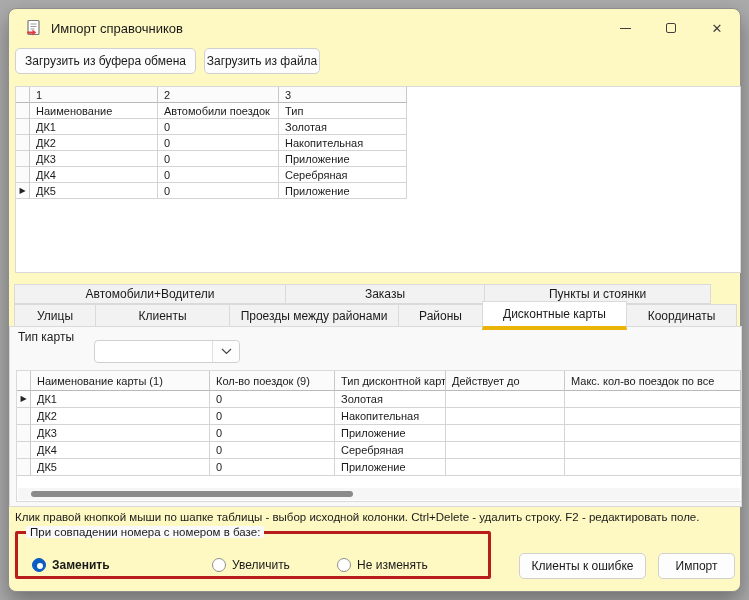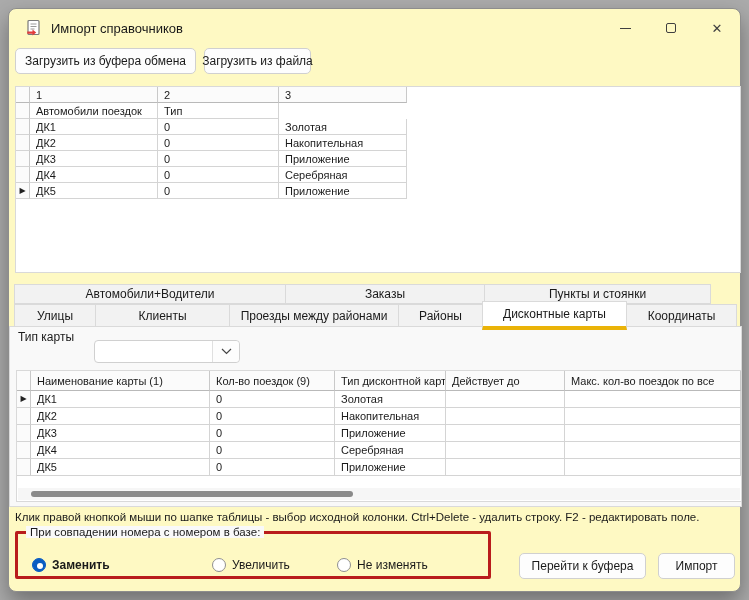--- a/index.html
+++ b/index.html
@@ -30,21 +30,21 @@
   .glyph-close { font-size:13px; line-height:1; }
   
   .btn {
     position:absolute; height:26px;
     background:#fdfdfd; border:1px solid #d0d0d0; border-radius:5px;
     font-size:12px; color:#1a1a1a; text-align:center;
     display:flex; align-items:center; justify-content:center;
     padding:0 12px; white-space:nowrap;
   }
   #btn-clipboard { left:6px; top:39px; width:181px; }
-  #btn-file { left:195px; top:39px; width:107px; }
+  #btn-file { left:195px; top:39px; width:116px; }
   #btn-goto-error { left:510px; top:544px; width:127px; }
   #btn-import { left:649px; top:544px; width:77px; }
   
   .grid {
     position:absolute; background:#ffffff; border:1px solid #d9d9d9;
     font-size:11px; overflow:hidden;
   }
   #grid1 { left:6px; top:77px; width:726px; height:187px; }
   #grid2 { left:6px; top:43px; width:726px; height:132px; }
   .g-row { display:grid; }
@@ -147,20 +147,21 @@
 
   <div class="grid" id="grid1">
       <div class="g-row g-head">
         <div class="g-cell g-sel"></div>
         <div class="g-cell">1</div>
         <div class="g-cell">2</div>
         <div class="g-cell">3</div>
       </div>
       <div class="g-row g-data">
         <div class="g-cell g-sel"></div>
+        <div class="g-cell">Наименование</div>
         <div class="g-cell">Автомобили поездок</div>
         <div class="g-cell">Тип</div>
       </div>
       <div class="g-row g-data">
         <div class="g-cell g-sel"></div>
         <div class="g-cell">ДК1</div>
         <div class="g-cell">0</div>
         <div class="g-cell">Золотая</div>
       </div>
       <div class="g-row g-data">
@@ -285,16 +286,16 @@
           <div class="radio-circle"></div>
           <div>Увеличить</div>
         </div>
         <div class="radio-item plain" style="left: 319px;">
           <div class="radio-circle"></div>
           <div>Не изменять</div>
         </div>
       </div>
   </div>
 
-  <div class="btn" id="btn-goto-error">Перейти к буфера</div>
+  <div class="btn" id="btn-goto-error">Клиенты к ошибке</div>
   <div class="btn" id="btn-import">Импорт</div>
 
 </div>
 
 </body></html>

